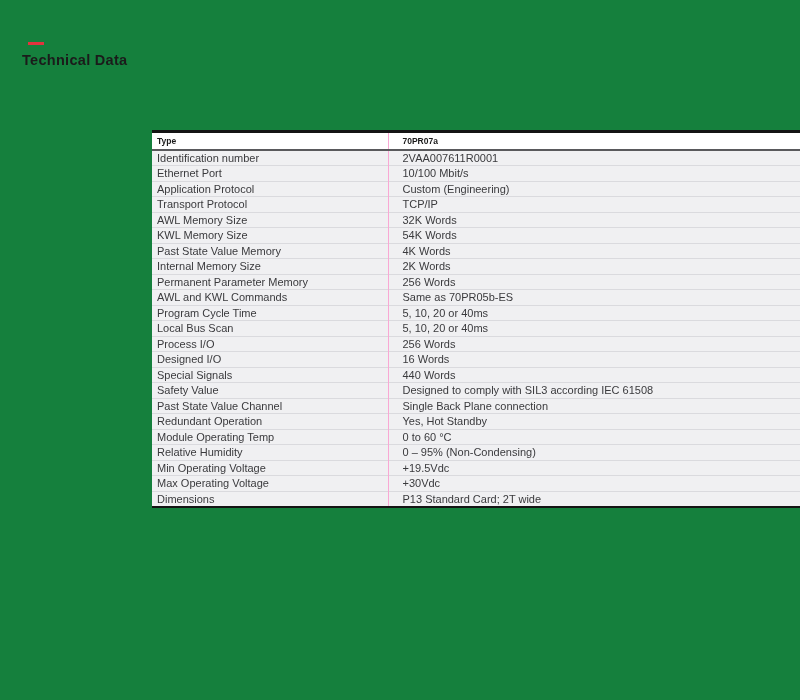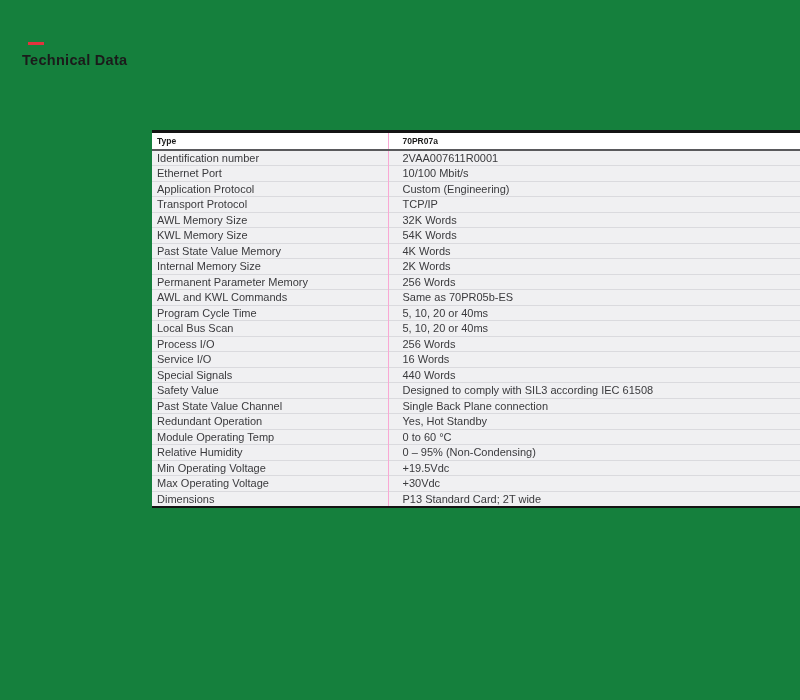--- a/index.html
+++ b/index.html
@@ -137,21 +137,21 @@
         </tr>
         <tr>
           <td>Local Bus Scan</td>
           <td>5, 10, 20 or 40ms</td>
         </tr>
         <tr>
           <td>Process I/O</td>
           <td>256 Words</td>
         </tr>
         <tr>
-          <td>Service I/O</td>
+          <td>Designed I/O</td>
           <td>16 Words</td>
         </tr>
         <tr>
           <td>Special Signals</td>
           <td>440 Words</td>
         </tr>
         <tr>
           <td>Safety Value</td>
           <td>Designed to comply with SIL3 according IEC 61508</td>
         </tr>

